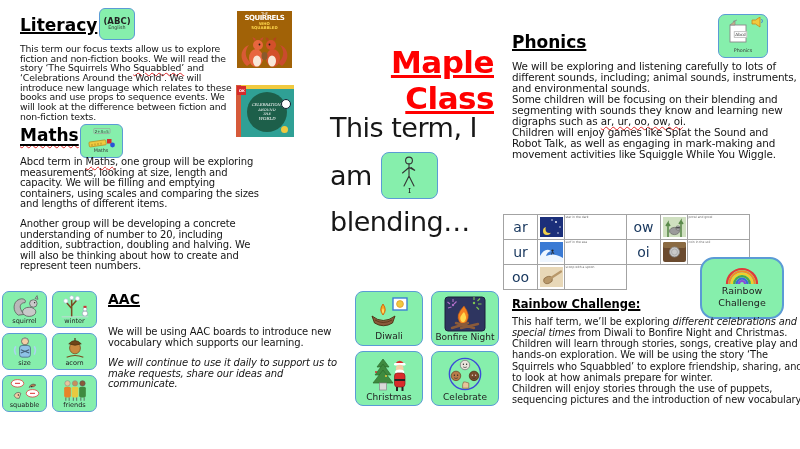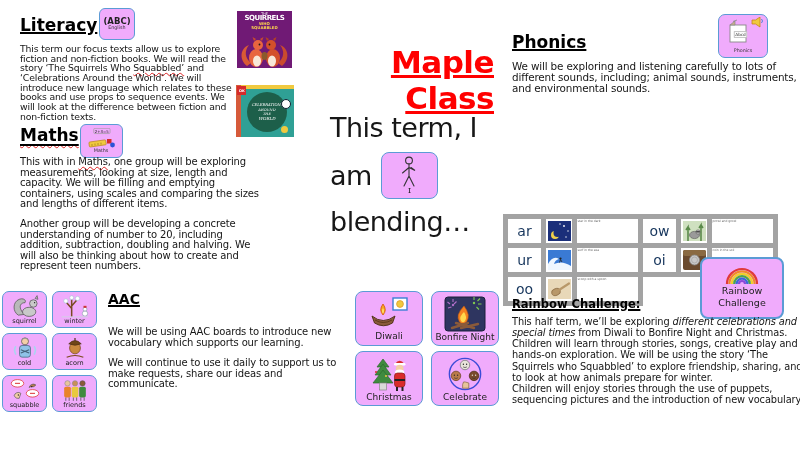--- a/index.html
+++ b/index.html
@@ -7,21 +7,21 @@
          font-family:"DejaVu Sans",sans-serif;color:#111;}
   .abs{position:absolute;}
   .h{font-weight:700;color:#000;}
   .u{text-decoration:underline;text-decoration-thickness:1.5px;}
   .wavy{text-decoration:underline;text-decoration-style:wavy;text-decoration-color:#d22;
         text-decoration-thickness:1px;text-underline-offset:2.5px;}
   .wavy-in{text-decoration:underline;text-decoration-style:wavy;text-decoration-color:#d22;
         text-decoration-thickness:1px;text-underline-offset:1px;}
   .body-txt{color:#151515;}
   .body-txt p{margin:0;}
-  .card{background:#f0abfc;border:1.6px solid #5b9bd5;border-radius:8px;box-sizing:border-box;
+  .card{background:#86efac;border:1.6px solid #5b9bd5;border-radius:8px;box-sizing:border-box;
         display:flex;flex-direction:column;align-items:center;justify-content:center;}
   .card .lbl{color:#222;line-height:1;}
   
   .lit-head{left:20px;top:15px;font-size:17px;}
   .lit-body{left:20px;top:44px;width:216px;font-size:9.3px;line-height:1.04;letter-spacing:-0.15px;}
   .maths-head{left:20px;top:125px;font-size:17px;}
   .maths-body{left:20px;top:157px;width:248px;font-size:10px;line-height:1.06;letter-spacing:-0.15px;}
   .maths-body p+p{margin-top:9px;}
   
   .icon-box{display:flex;flex-direction:column;align-items:center;justify-content:center;}
@@ -32,46 +32,46 @@
   .learning{left:330px;top:112px;width:190px;font-size:27px;color:#171717;letter-spacing:-0.5px;}
   .learning .l2{display:flex;align-items:center;gap:9px;margin-top:9px;}
   .learning .l3{margin-top:7px;}
   .i-card{width:57px;height:47px;flex:0 0 auto;}
   .i-card .ilbl{font-family:"DejaVu Serif",serif;font-size:8px;line-height:1;margin-top:-1px;color:#222;}
   
   .ph-head{left:512px;top:32px;font-size:17px;}
   .ph-body{left:512px;top:61px;width:286px;font-size:10.4px;line-height:1.06;letter-spacing:-0.15px;}
   
   .dg-table{left:503px;top:214px;border-collapse:collapse;}
-  .dg-table td{border:5px solid #a3a3a3;padding:0;height:24px;background:#fff;}
+  .dg-table td{border:1px solid #a3a3a3;padding:0;height:24px;background:#fff;}
   .dg-table td.noline{border:none;}
   .dg-l{width:33px;text-align:center;font-size:14px;color:#17365d;}
   .dg-i{width:26px;text-align:center;vertical-align:middle;}
   .dg-i svg{display:block;margin:1px auto;}
   .dg-c{width:32px;vertical-align:top;}
   .dg-c span{display:block;font-size:6px;transform:scale(.5);transform-origin:top left;
              width:60px;color:#666;line-height:1.1;padding:1px 0 0 1px;}
   
-  .rb-badge{left:700px;top:257px;width:84px;height:62px;border-width:2px;border-radius:8px;}
+  .rb-badge{left:700px;top:257px;width:84px;height:62px;border-width:2px;border-radius:14px;}
   .rb-badge .rbl{font-size:9.5px;line-height:1.25;color:#222;text-align:center;}
   .rb-head{left:512px;top:297px;font-size:11.5px;}
   .rb-body{left:512px;top:316px;width:294px;font-size:9.8px;line-height:1.14;letter-spacing:-0.1px;}
   
   .sym-grid{left:2px;top:291px;display:grid;grid-template-columns:45px 45px;grid-auto-rows:37px;gap:5px;}
   .sym-card{border-radius:7px;border-width:1.4px;}
   .sym-card .lbl{font-size:6.5px;margin-top:0;}
   .aac-head{left:108px;top:291px;font-size:14px;}
   .aac-body{left:108px;top:327px;width:242px;font-size:10px;line-height:1.06;letter-spacing:-0.15px;}
-  .aac-body p+p{margin-top:10px;}
+  .aac-body p+p{margin-top:10px;font-style:italic;}
   
   .cel-grid{left:355px;top:291px;display:grid;grid-template-columns:68px 68px;grid-auto-rows:55px;
             column-gap:8px;row-gap:5px;}
   .cel-card .lbl{font-size:9px;margin-top:1px;white-space:nowrap;}
   
-  .book1{left:237px;top:11px;width:55px;height:57px;background:#701a75;overflow:hidden;
+  .book1{left:237px;top:11px;width:55px;height:57px;background:#a16207;overflow:hidden;
          text-align:center;line-height:1;}
   .book1 .bt0{display:block;font-size:6px;transform:scale(.55);transform-origin:center top;color:#fff;margin-top:1px;}
   .book1 .bt1{display:block;font-size:7px;font-weight:700;color:#fff;letter-spacing:-0.5px;margin-top:-3px;}
   .book1 .bt2{display:block;font-size:6px;transform:scale(.65);transform-origin:center top;color:#ffd84d;font-weight:700;}
   .book2{left:236px;top:85px;width:58px;height:52px;background:#2fa095;overflow:hidden;}
   .book2 .band{position:absolute;left:0;top:0;width:5px;height:52px;background:#d65a3a;}
   .book2 .strip{position:absolute;left:5px;top:0;width:53px;height:4px;background:#f0c93f;}
   .book2 .dk{position:absolute;left:1px;top:1px;width:9px;height:9px;background:#d62b2b;color:#fff;
              font-size:6px;transform-origin:top left;display:flex;align-items:center;justify-content:center;}
   .book2 .dk span{transform:scale(.6);font-weight:700;}
@@ -163,21 +163,21 @@
     <svg width="28" height="10" viewBox="0 0 28 10">
       <rect x="1" y="3" width="17" height="5" rx="1" fill="#f0c93f" stroke="#b8871a" stroke-width="0.7" transform="rotate(-8 9 5)"></rect>
       <path d="M4 6 v2 M7 5.5 v2 M10 5 v2 M13 4.6 v2" stroke="#8a6a1a" stroke-width="0.6"></path>
       <rect x="19" y="1" width="4.5" height="4.5" fill="#d62b2b"></rect>
       <circle cx="24.5" cy="7" r="2.4" fill="#2b52d6"></circle>
     </svg>
     <div class="tinylbl">Maths</div>
   </div>
 
   <div class="abs maths-body body-txt">
-    <p><span>This with in </span><span class="wavy-in">Maths</span><span>, one group will be exploring measurements, looking at size, length and capacity. We will be filling and emptying containers, using scales and comparing the sizes and lengths of different items.</span></p>
+    <p><span>Abcd term in </span><span class="wavy-in">Maths</span><span>, one group will be exploring measurements, looking at size, length and capacity. We will be filling and emptying containers, using scales and comparing the sizes and lengths of different items.</span></p>
     <p>Another group will be developing a concrete understanding of number to 20, including addition, subtraction, doubling and halving. We will also be thinking about how to create and represent teen numbers.</p>
   </div>
 
   <div class="abs sym-grid">
     <div class="card sym-card">
       <svg width="30" height="24" viewBox="0 0 36 28">
         <path d="M10 25 C3 21 3 9 11 6 C16 4 20 7 18 10 C13 10 11 14 13 18 C14 21 16 23 18 24 Z" fill="#b9b9b9" stroke="#555" stroke-width="0.9"></path>
         <ellipse cx="23" cy="21" rx="8" ry="5.5" fill="#c9c9c9" stroke="#555" stroke-width="0.9"></ellipse>
         <circle cx="28" cy="11" r="4.5" fill="#c9c9c9" stroke="#555" stroke-width="0.9"></circle>
         <path d="M30 5 l2.5 -3.5 l1 4.5 z" fill="#b9b9b9" stroke="#555" stroke-width="0.8"></path>
@@ -199,21 +199,21 @@
       <span class="lbl">winter</span>
     </div>
     <div class="card sym-card">
       <svg width="30" height="24" viewBox="0 0 36 28">
         <circle cx="18" cy="6" r="4.2" fill="#f3cfa6" stroke="#555" stroke-width="0.9"></circle>
         <path d="M14.5 3.5 q3.5 -2.5 7 0" stroke="#999" stroke-width="1" fill="none"></path>
         <rect x="11.5" y="11" width="13" height="14" rx="3" fill="#8fc3e8" stroke="#44627a" stroke-width="0.9"></rect>
         <path d="M13 16 L23 20 M23 16 L13 20" stroke="#44627a" stroke-width="1.4"></path>
         <path d="M7 12 q-3 4.5 0 10 M29 12 q3 4.5 0 10" stroke="#aad4f0" stroke-width="2" fill="none"></path>
       </svg>
-      <span class="lbl">cold</span>
+      <span class="lbl">size</span>
     </div>
     <div class="card sym-card">
       <svg width="30" height="24" viewBox="0 0 36 28">
         <ellipse cx="18" cy="14" rx="6.5" ry="7" fill="#c9893f" stroke="#7a4a1c" stroke-width="0.9"></ellipse>
         <path d="M10.5 9 q7.5 -8 15 0 q-7.5 3.5 -15 0 z" fill="#6f4518" stroke="#4a2d0e" stroke-width="0.8"></path>
         <path d="M18 2 v3" stroke="#4a2d0e" stroke-width="1.4"></path>
         <path d="M8 25 q10 -4 20 0" stroke="#7a4a1c" stroke-width="1.4" fill="none"></path>
       </svg>
       <span class="lbl">acorn</span>
     </div>
@@ -260,20 +260,22 @@
       <path d="M6 8 l5 -4 l0 4 z" fill="#c9b08a" stroke="#888" stroke-width="0.7"></path>
       <path d="M9 4.5 l4 -1.5" stroke="#888" stroke-width="0.8"></path>
     </svg>
     <div style="position:absolute;left:12px;top:15px;font-size:6px;transform:scale(.7);color:#333;
                 border:0.5px solid #aaa;padding:0 1px;background:#fff;">Abcd</div>
     <div class="tinylbl" style="position:absolute;bottom:3px;left:0;right:0;text-align:center;">Phonics</div>
   </div>
 
   <div class="abs ph-body body-txt">
     <p>We will be exploring and listening carefully to lots of different sounds, including; animal sounds, instruments, and environmental sounds.</p>
+    <p><span>Some children will be focusing on their blending and segmenting with sounds they know and learning new digraphs such as </span><span class="wavy-in">ar, ur, oo, ow, oi</span><span>.</span></p>
+    <p>Children will enjoy games like Splat the Sound and Robot Talk, as well as engaging in mark-making and movement activities like Squiggle While You Wiggle.</p>
   </div>
 
   <table class="abs dg-table">
     <tbody>
         <tr>
       <td class="dg-l">ar</td>
       <td class="dg-i">
         <svg width="23" height="20" viewBox="0 0 23 20">
           <rect width="23" height="20" fill="#1b2f7a"></rect>
           <circle cx="7" cy="14" r="4" fill="#f0d04a"></circle>

